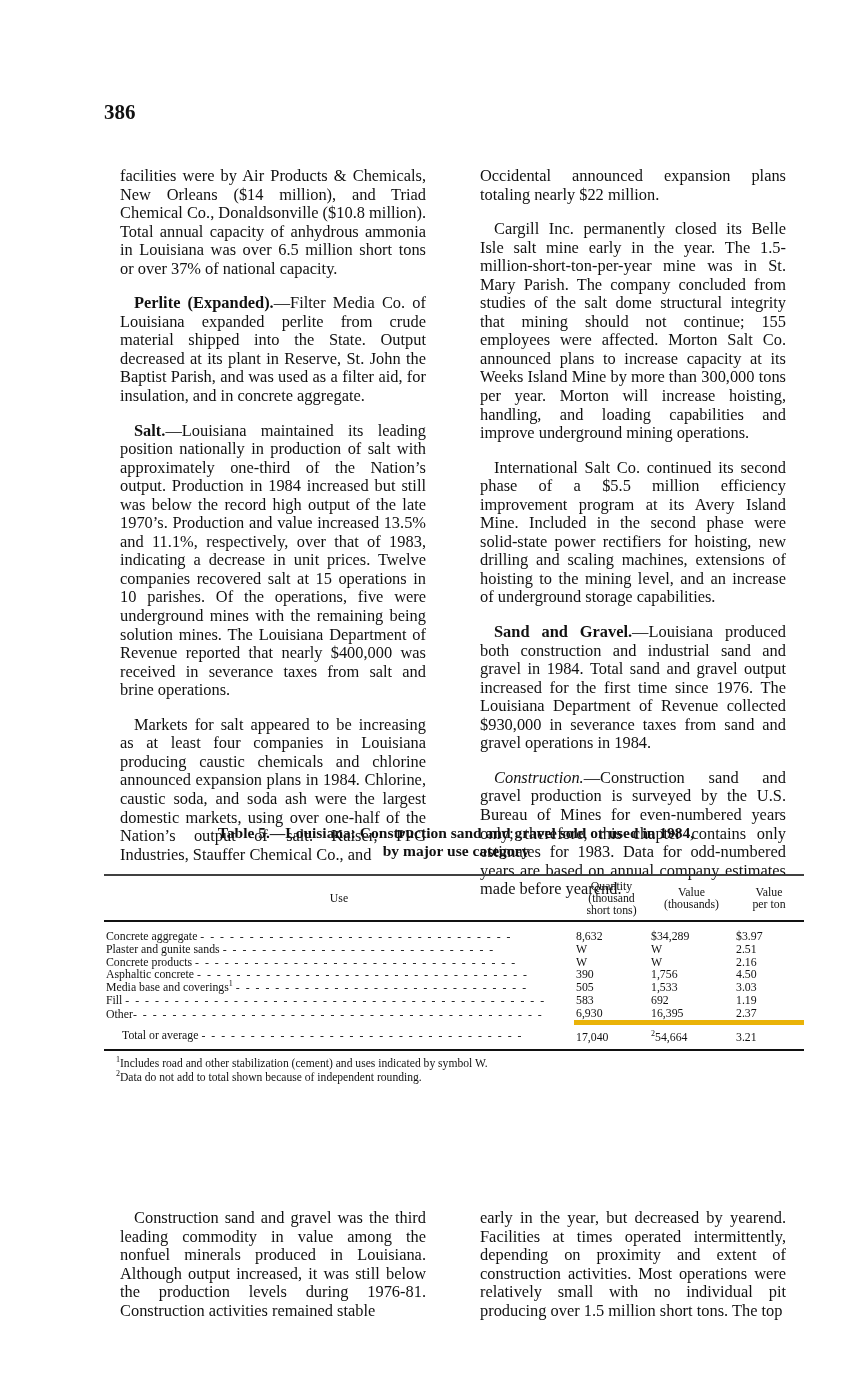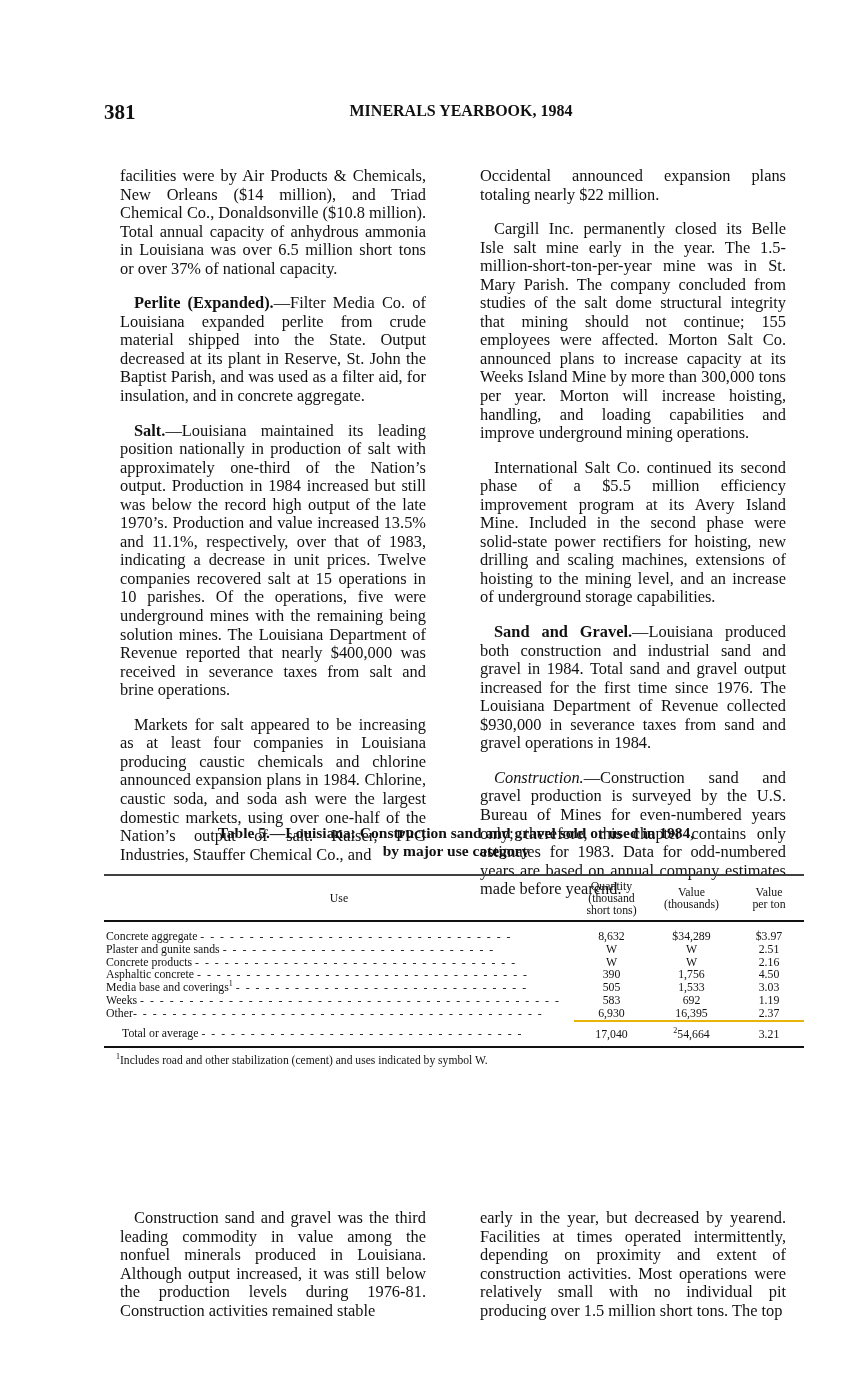--- a/index.html
+++ b/index.html
@@ -41,42 +41,41 @@
     table.data {
       width: 700px; border-collapse: collapse;
       font-family: "Liberation Serif", serif; font-size: 11.8px;
     }
     table.data thead th {
       font-weight: normal; text-align: center; line-height: 12px; padding: 4px 2px;
       border-top: 2px solid #404040; border-bottom: 2px solid #111; vertical-align: middle;
     }
     table.data td { padding: 0 2px; line-height: 12.8px; white-space: nowrap; }
     td.use { text-align: left; }
-    td.num { text-align: center; }
+    td.num { text-align: left; }
     .lead {
       display: inline-block; overflow: hidden; vertical-align: bottom;
       color: #222; letter-spacing: 1.5px;
     }
     tr.gap td { height: 8px; }
     tr.total td { padding-top: 6px; padding-bottom: 6px; border-bottom: 2px solid #111; }
-    .rule-top td.num { border-top: 2px solid #eab308; margin-top: 31px; }
+    .rule-top td.num { border-top: 5px solid #eab308; margin-top: 31px; }
     sup { font-size: 8px; line-height: 0; vertical-align: super; }
     .notes {
       margin-top: 6px; padding-left: 12px;
       font-family: "Liberation Serif", serif; font-size: 11.6px; line-height: 13.5px;
     }
     .bottom-col { top: 1193px; }
     .tight { font-family: "Liberation Serif", serif; font-stretch: condensed; }
   </style>
 </head>
 <body>
 
 <div class="header">
-  <span class="page-num">381</span>
-  <span class="running-head">MINERALS YEARBOOK, 1984</span>
+  <span class="page-num">386</span>
 </div>
 
 <div class="col col-left">
   <p>facilities were by Air Products &amp; Chemicals, New Orleans ($14 million), and Triad Chemical Co., Donaldsonville ($10.8 million). Total annual capacity of anhydrous ammonia in Louisiana was over 6.5 million short tons or over 37% of national capacity.</p>
   <p class="indent"><span class="b">Perlite (Expanded).</span><span>—Filter Media Co. of Louisiana expanded perlite from crude material shipped into the State. Output decreased at its plant in Reserve, St. John the Baptist Parish, and was used as a filter aid, for insulation, and in concrete aggregate.</span></p>
   <p class="indent"><span class="b">Salt.</span><span>—Louisiana maintained its leading position nationally in production of salt with approximately one-third of the Nation’s output. Production in 1984 increased but still was below the record high output of the late 1970’s. Production and value increased 13.5% and 11.1%, respectively, over that of 1983, indicating a decrease in unit prices. Twelve companies recovered salt at 15 operations in 10 parishes. Of the operations, five were underground mines with the remaining being solution mines. The Louisiana Department of Revenue reported that nearly $400,000 was received in severance taxes from salt and brine operations.</span></p>
   <p class="indent">Markets for salt appeared to be increasing as at least four companies in Louisiana producing caustic chemicals and chlorine announced expansion plans in 1984. Chlorine, caustic soda, and soda ash were the largest domestic markets, using over one-half of the Nation’s output of salt. Kaiser, PPG Industries, Stauffer Chemical Co., and</p>
 </div>
 
 <div class="col col-right">
@@ -145,41 +144,42 @@
         <td class="num">1,756</td>
         <td class="num">4.50</td>
       </tr>
       <tr>
         <td class="use"><span>Media base and coverings</span><sup>1</sup> <span class="lead" style="width:295px">- - - - - - - - - - - - - - - - - - - - - - - - - - - - - - - - - - - - - - - - - - - - - - - - - -</span></td>
         <td class="num">505</td>
         <td class="num">1,533</td>
         <td class="num">3.03</td>
       </tr>
       <tr>
-        <td class="use"><span>Weeks</span> <span class="lead" style="width:425px">- - - - - - - - - - - - - - - - - - - - - - - - - - - - - - - - - - - - - - - - - - - - - - - - - -</span></td>
+        <td class="use"><span>Fill</span> <span class="lead" style="width:425px">- - - - - - - - - - - - - - - - - - - - - - - - - - - - - - - - - - - - - - - - - - - - - - - - - -</span></td>
         <td class="num">583</td>
         <td class="num">692</td>
         <td class="num">1.19</td>
       </tr>
       <tr>
         <td class="use"><span>Other</span><span class="lead" style="width:415px">- - - - - - - - - - - - - - - - - - - - - - - - - - - - - - - - - - - - - - - - - - - - - - - - - -</span></td>
         <td class="num">6,930</td>
         <td class="num">16,395</td>
         <td class="num">2.37</td>
       </tr>
       <tr class="total rule-top">
         <td class="use" style="padding-left:18px"><span>Total or average</span> <span class="lead" style="width:320px">- - - - - - - - - - - - - - - - - - - - - - - - - - - - - - - - - - - - - - - - - - - - - - - - - -</span></td>
         <td class="num">17,040</td>
         <td class="num"><sup>2</sup><span>54,664</span></td>
         <td class="num">3.21</td>
       </tr>
     </tbody>
   </table>
   <div class="notes">
     <div><sup>1</sup><span>Includes road and other stabilization (cement) and uses indicated by symbol W.</span></div>
+    <div><sup>2</sup><span>Data do not add to total shown because of independent rounding.</span></div>
   </div>
 </div>
 
 <div class="col col-left bottom-col">
   <p class="indent tight">Construction sand and gravel was the third leading commodity in value among the nonfuel minerals produced in Louisiana. Although output increased, it was still below the production levels during 1976-81. Construction activities remained stable</p>
 </div>
 <div class="col col-right bottom-col">
   <p class="tight">early in the year, but decreased by yearend. Facilities at times operated intermittently, depending on proximity and extent of construction activities. Most operations were relatively small with no individual pit producing over 1.5 million short tons. The top</p>
 </div>
 

